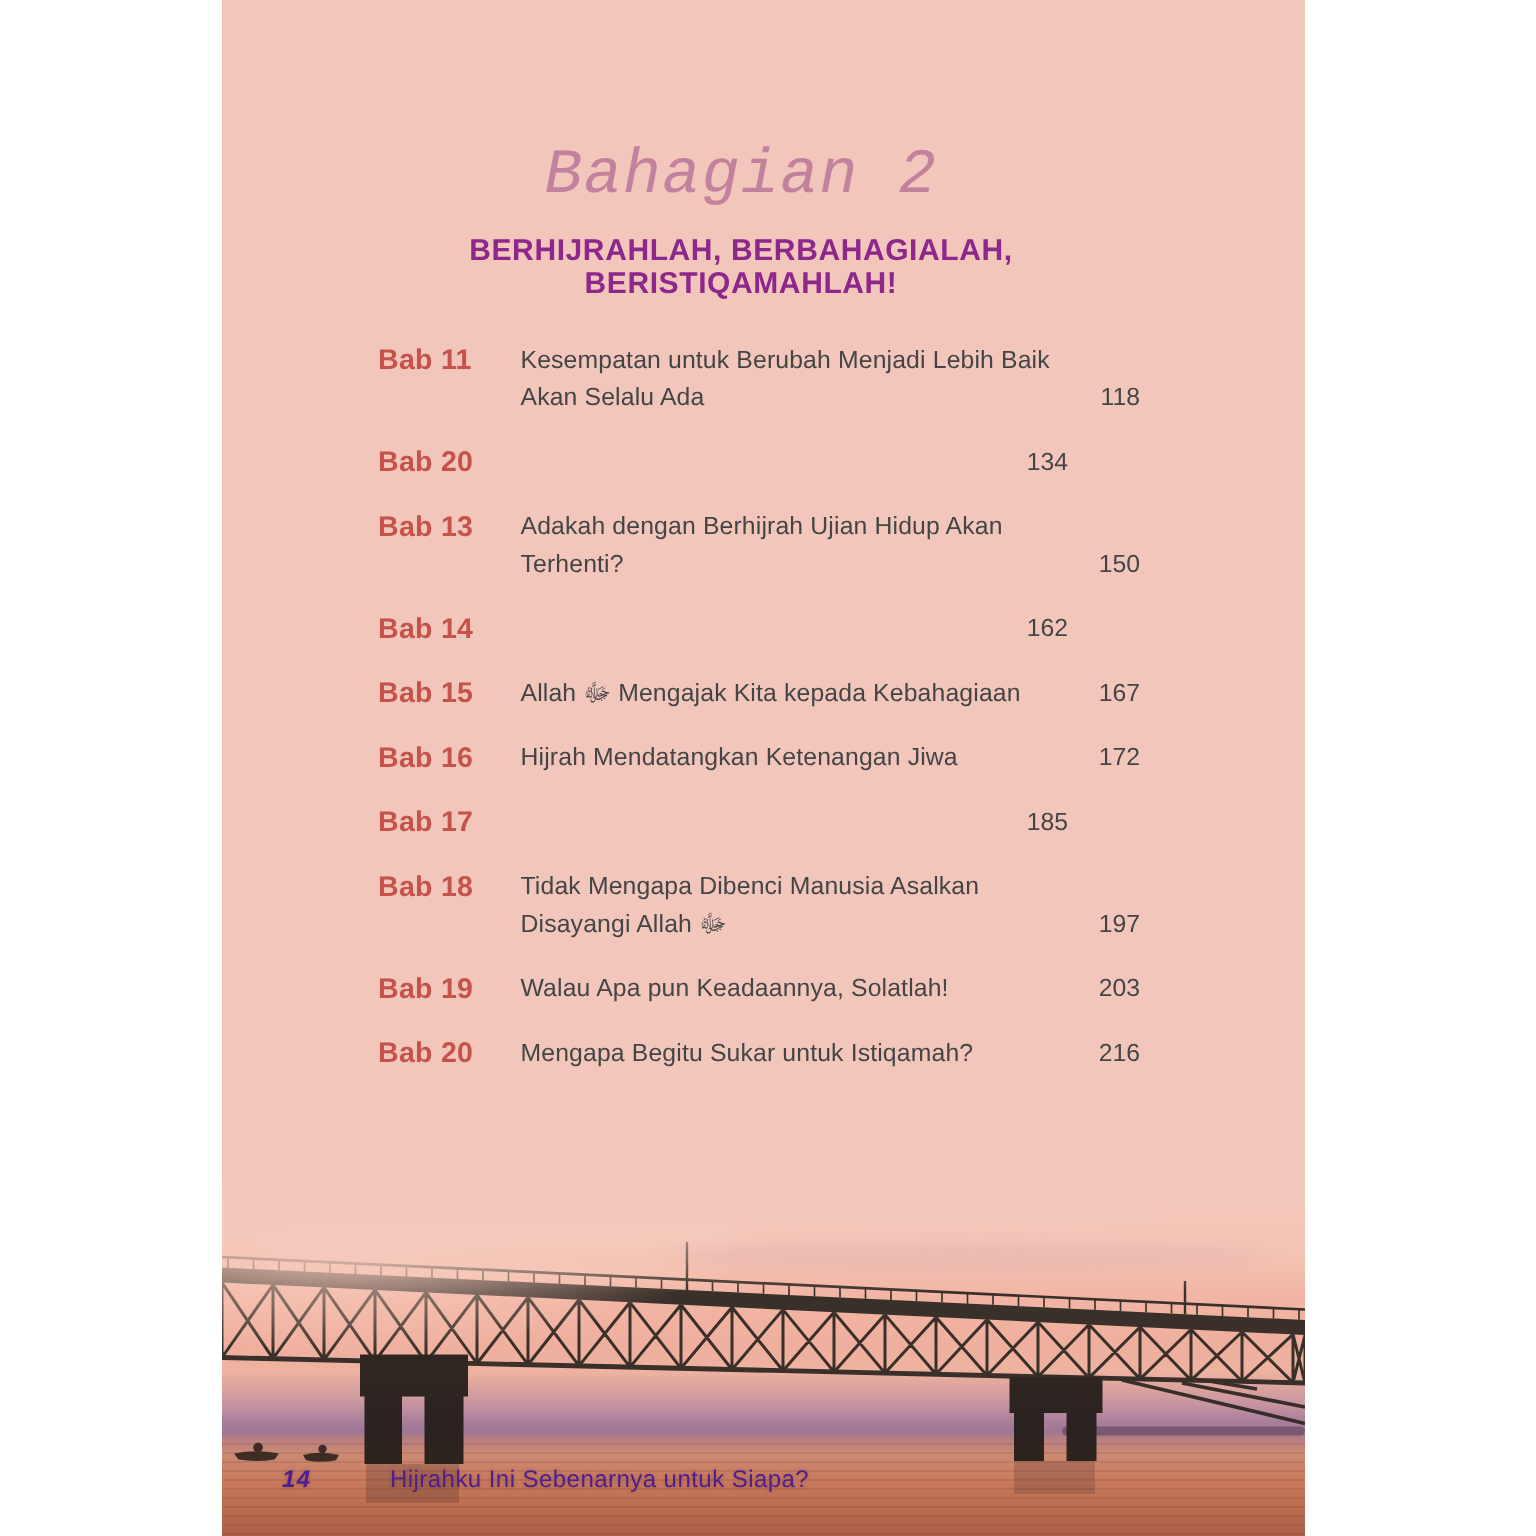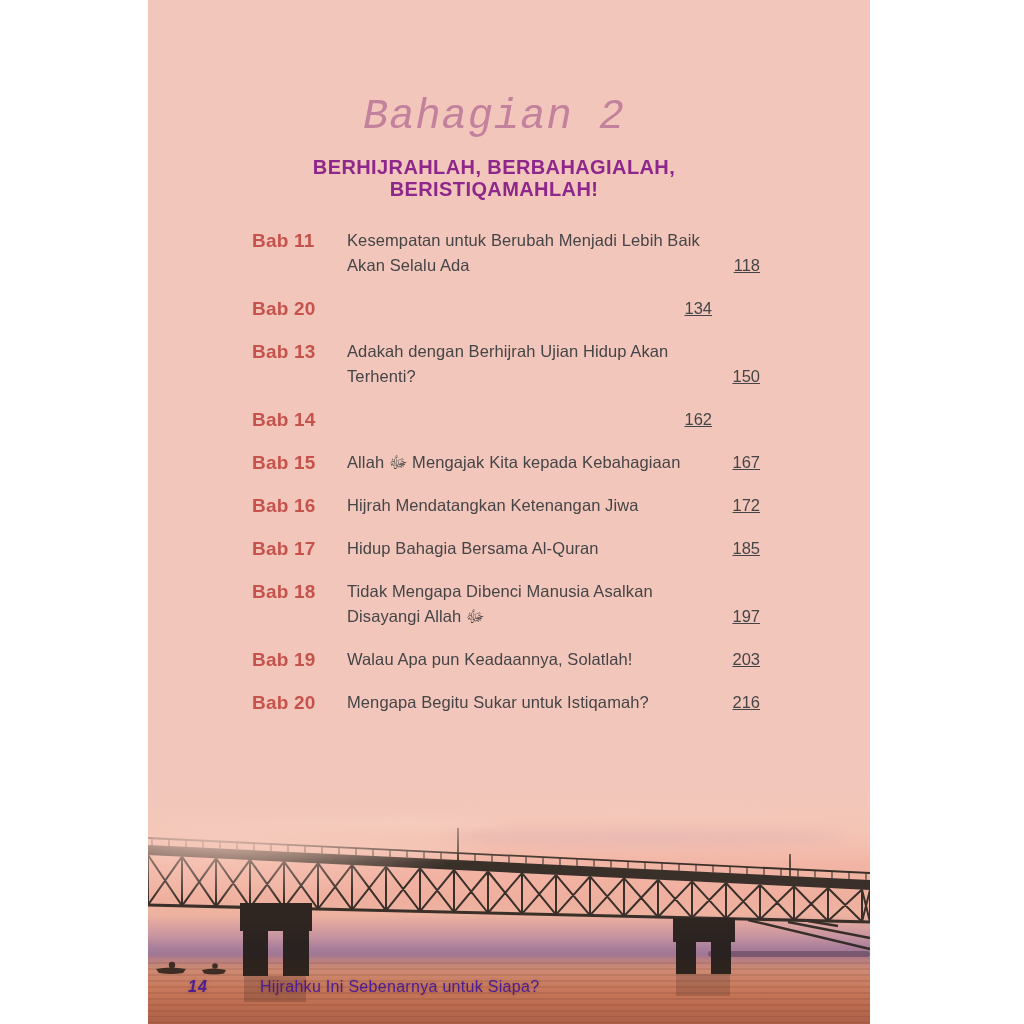--- a/index.html
+++ b/index.html
@@ -34,21 +34,21 @@
   .toc-bab{
     font-weight:bold;font-size:19px;line-height:25px;
     color:var(--bab-color,#c5534c);letter-spacing:0.2px;
   }
   .toc-title{
     font-size:16.5px;line-height:25px;color:var(--title-color,#454547);
     letter-spacing:0.1px;
   }
   .toc-page{
     font-size:16.5px;line-height:25px;color:var(--title-color,#454547);
-    text-align:right;align-self:end;text-decoration:underline;
+    text-align:right;align-self:end;
   }
   
   .photo{
     position:absolute;left:0;top:762px;width:722px;height:262px;
     background:linear-gradient(180deg,
       #f2c6ba 0%, #f6cab8 12%, #f6c3b0 26%, #f2b4a4 40%,
       #efaf9e 52%, #eeb3a0 58%, #dda49f 62%, #c492a0 67%,
       #a87e9b 71%, #9f7693 73.5%, #b97f82 75.5%, #cd8a74 79%,
       #c97a5c 86%, #bc6c50 93%, #aa5f47 100%);
   }
@@ -132,21 +132,20 @@
     </div>
 
     <div class="toc-row">
       <div class="toc-bab">Bab 16</div>
       <div class="toc-title">Hijrah Mendatangkan Ketenangan Jiwa</div>
       <div class="toc-page">172</div>
     </div>
 
     <div class="toc-row">
       <div class="toc-bab">Bab 17</div>
-      <div class="toc-title">Hidup Bahagia Bersama Al-Quran</div>
       <div class="toc-page">185</div>
     </div>
 
     <div class="toc-row">
       <div class="toc-bab">Bab 18</div>
       <div class="toc-title">Tidak Mengapa Dibenci Manusia Asalkan Disayangi Allah ﷻ</div>
       <div class="toc-page">197</div>
     </div>
 
     <div class="toc-row">

